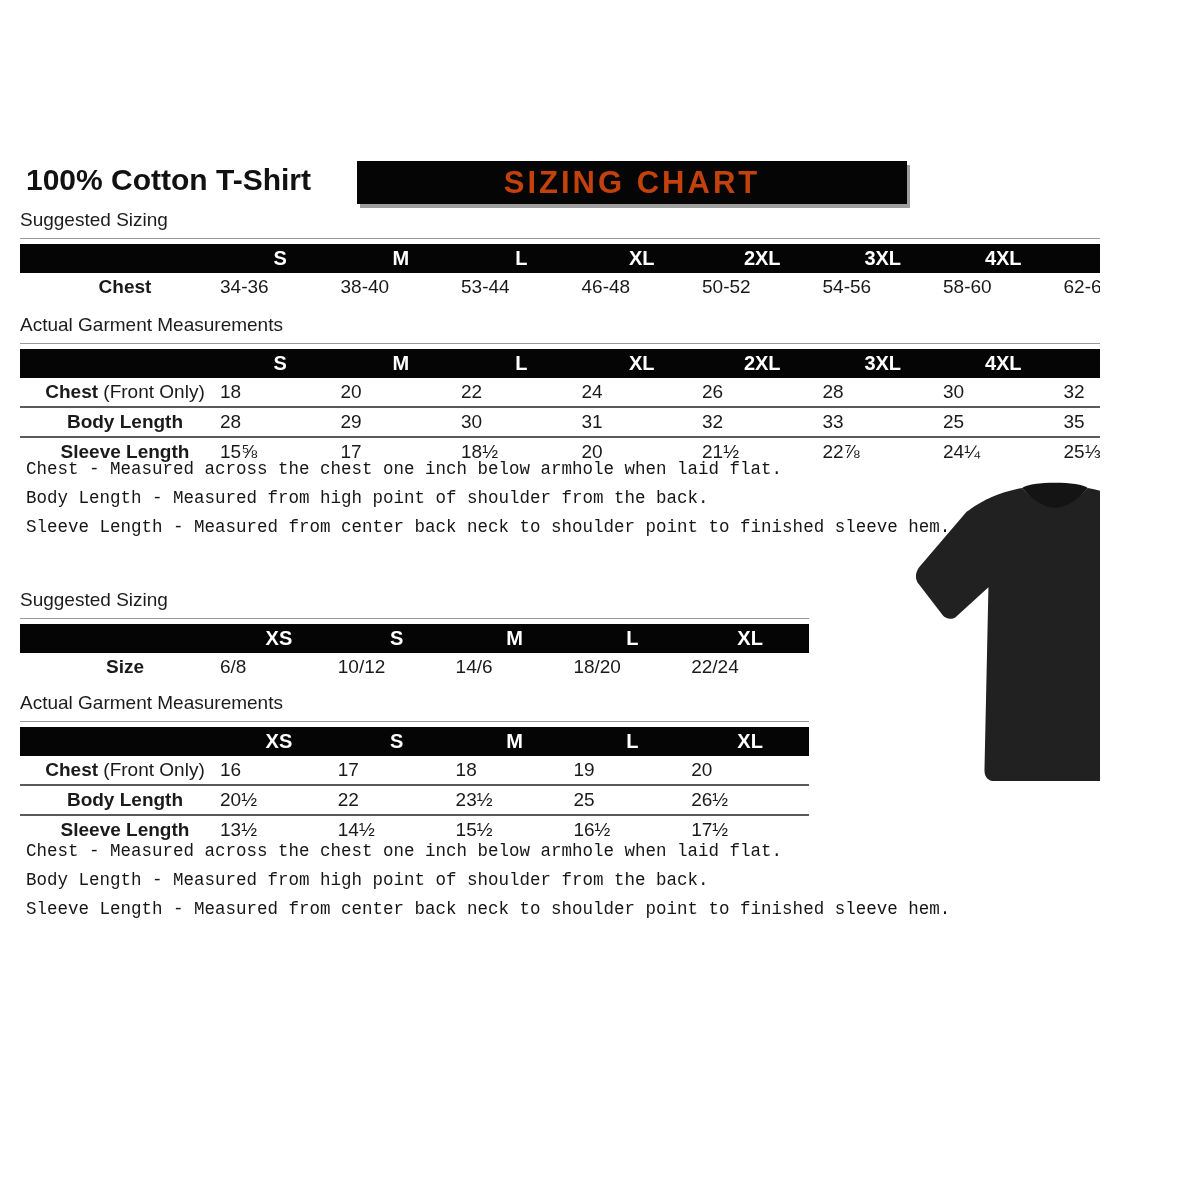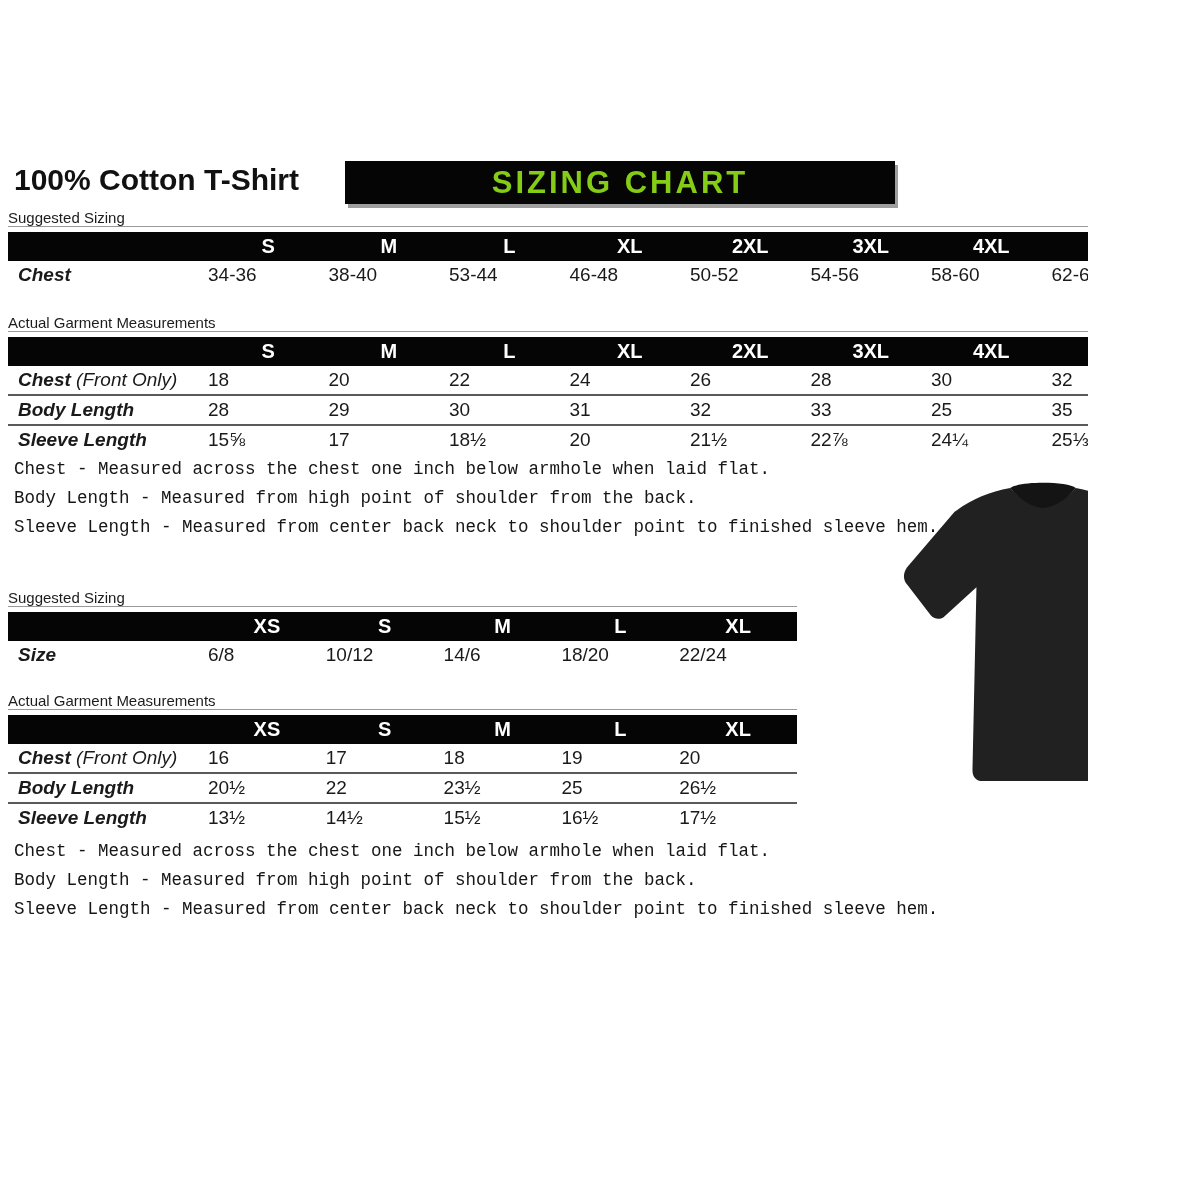--- a/index.html
+++ b/index.html
@@ -4,49 +4,50 @@
 <style>
   html, body { margin: 0; padding: 0; background: #ffffff; }
   #page {
     position: relative;
     width: 1088px;
     height: 1200px;
     background: #ffffff;
     font-family: "Liberation Sans", sans-serif;
     color: #1a1a1a;
     overflow: hidden;
+    margin-left: 12px;
   }
 
   .main-title {
     position: absolute;
     left: 14px; top: 163px;
     font-size: 30px;
     font-weight: bold;
     color: #111;
     white-space: nowrap;
   }
   .banner {
     position: absolute;
     left: 345px; top: 161px;
     width: 550px; height: 43px;
     background: #050505;
-    color: #84cc16;
+    color: #c2410c;
     font-size: 31px;
     font-weight: 800;
     letter-spacing: 3px;
     text-align: center;
     line-height: 43px;
     box-shadow: 3px 4px 0 #9e9e9e;
   }
 
   .tbl-wrap { position: absolute; }
   .section-label {
-    font-size: 15px;
+    font-size: 19px;
     color: #1c1c1c;
-    padding-bottom: 0;
+    padding-bottom: 7px;
     border-bottom: 1.5px solid #999;
     margin-bottom: 5px;
   }
   table.size-table {
     border-collapse: collapse;
     table-layout: fixed;
     width: 100%;
   }
   table.size-table col.label-col { width: 200px; }
   table.size-table thead th {
@@ -58,24 +59,23 @@
     padding: 0;
     text-align: center;
   }
   table.size-table td {
     font-size: 19px;
     height: 28px;
     padding: 0;
     color: #1a1a1a;
   }
   table.size-table td.rowlabel {
-    text-align: left;
+    text-align: center;
     padding-left: 10px;
     white-space: nowrap;
-    font-style: italic;
   }
   table.size-table td.rowlabel b { font-weight: bold; }
   table.size-table.lined tbody tr + tr td { border-top: 2.5px solid #5a5a5a; }
 
   .notes { position: absolute; }
   .notes p {
     margin: 0 0 9px 0;
     font-size: 17.5px;
     color: #161616;
     white-space: nowrap;

